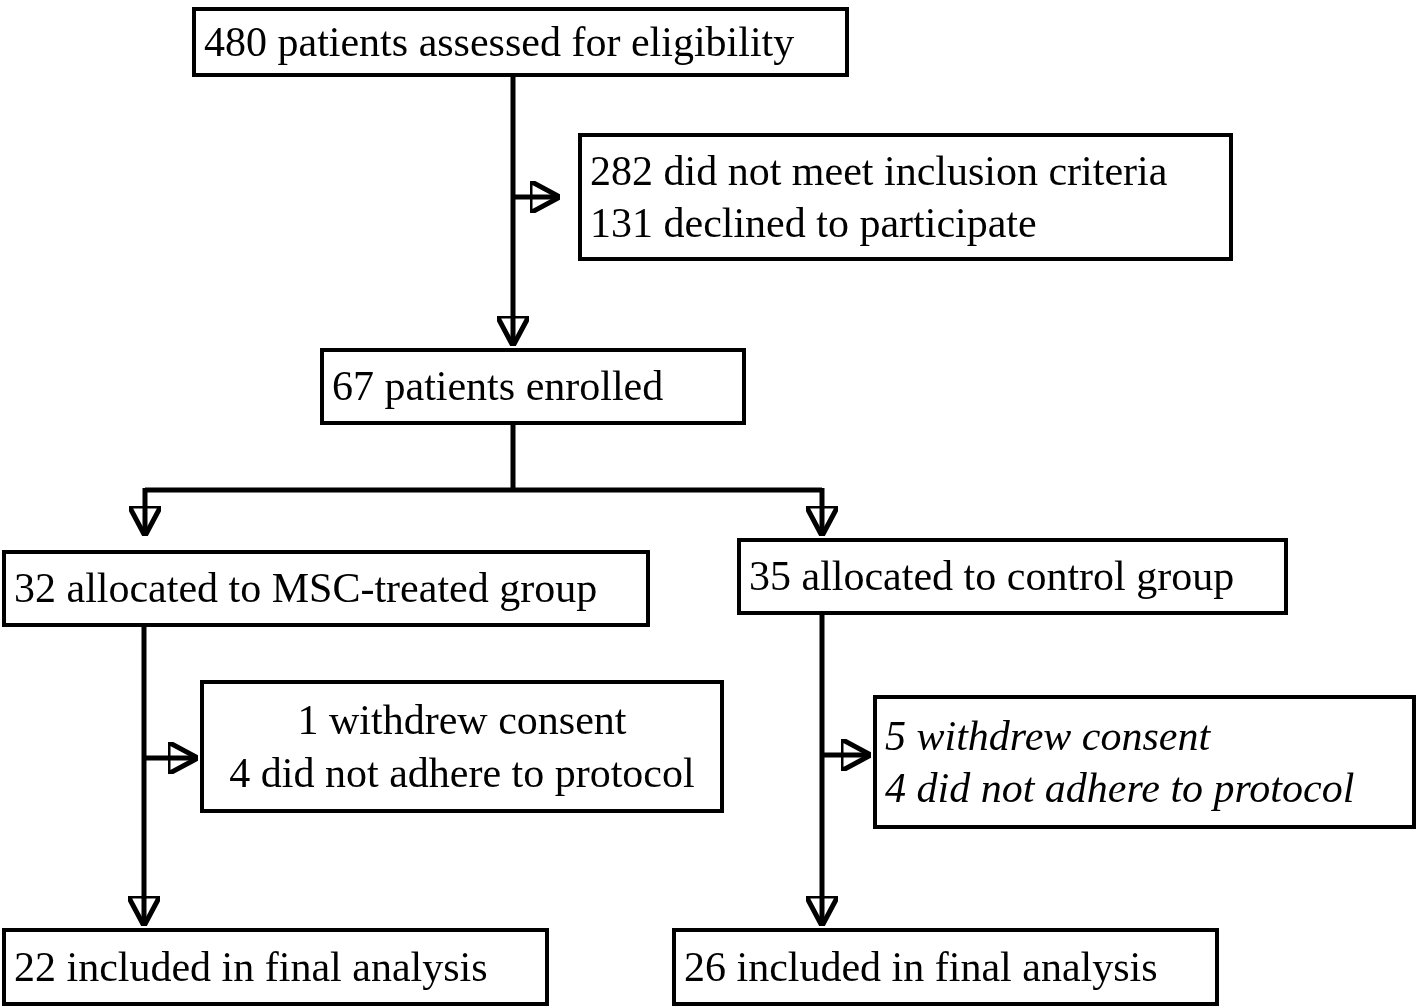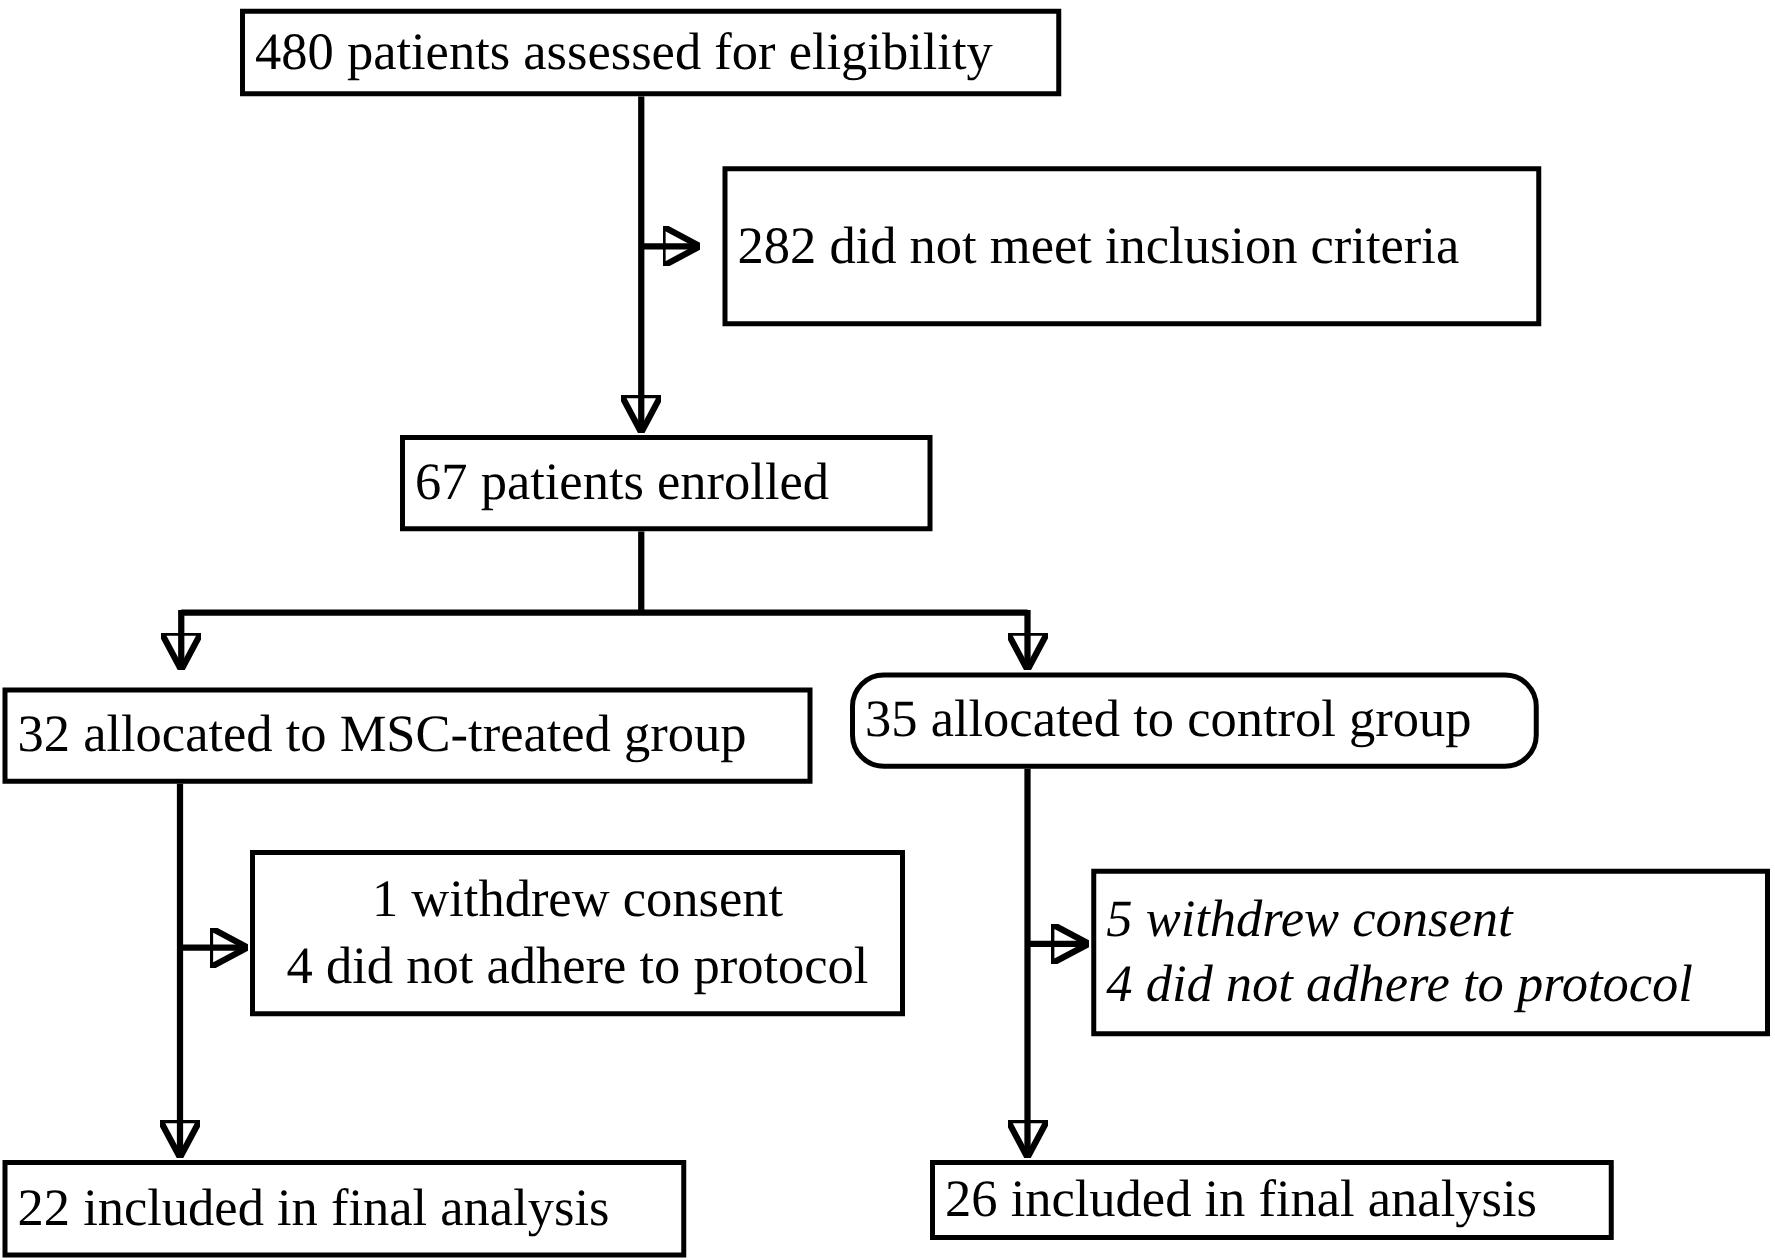--- a/index.html
+++ b/index.html
@@ -42,25 +42,25 @@
     stroke: #000000;
     stroke-width: 5;
     fill: none;
   }
 
   
   .b-eligibility      { left: 192px; top: 7px;   width: 657px; height: 70px;  }
   .b-excluded         { left: 562px; top: 133px; width: 655px; height: 128px; margin-left: 16px; }
   .b-enrolled         { left: 320px; top: 348px; width: 426px; height: 77px;  }
   .b-msc-allocated    { left: 2px;   top: 538px; width: 648px; height: 77px; margin-top: 12px;  }
-  .b-control-allocated{ left: 680px; top: 538px; width: 551px; height: 77px; border-radius: 27px;  }
+  .b-control-allocated{ left: 737px; top: 538px; width: 551px; height: 77px;  }
   .b-msc-withdrawn    { left: 200px; top: 680px; width: 524px; height: 133px; align-items: center; }
   .b-control-withdrawn{ left: 873px; top: 695px; width: 543px; height: 134px; font-style: italic; }
   .b-msc-final        { left: 2px;   top: 928px; width: 547px; height: 78px;  }
-  .b-control-final    { left: 744px; top: 928px; width: 547px; height: 64px;  }
+  .b-control-final    { left: 672px; top: 928px; width: 547px; height: 78px;  }
 </style>
 </head>
 <body>
 
 <div id="canvas">
 
   <svg id="connectors" viewBox="0 0 1420 1008" xmlns="http://www.w3.org/2000/svg">
     <defs>
       <marker id="arrow" viewBox="0 0 30 32" markerWidth="30" markerHeight="32" refX="29" refY="16" orient="auto" markerUnits="userSpaceOnUse">
         <path d="M0,0 L30,16 L0,32 Z" fill="#000000" stroke="none" stroke-width="0"></path>
@@ -77,20 +77,21 @@
     <path d="M822 615 L822 925" marker-end="url(#arrow)"></path>
     <path d="M822 755 L870 755" marker-end="url(#arrow)"></path>
   </svg>
 
   <div class="box b-eligibility">
     <div>480 patients assessed for eligibility</div>
   </div>
 
   <div class="box b-excluded">
     <div>282 did not meet inclusion criteria</div>
+    <div>131 declined to participate</div>
   </div>
 
   <div class="box b-enrolled">
     <div>67 patients enrolled</div>
   </div>
 
   <div class="box b-msc-allocated">
     <div>32 allocated to MSC-treated group</div>
   </div>
 

